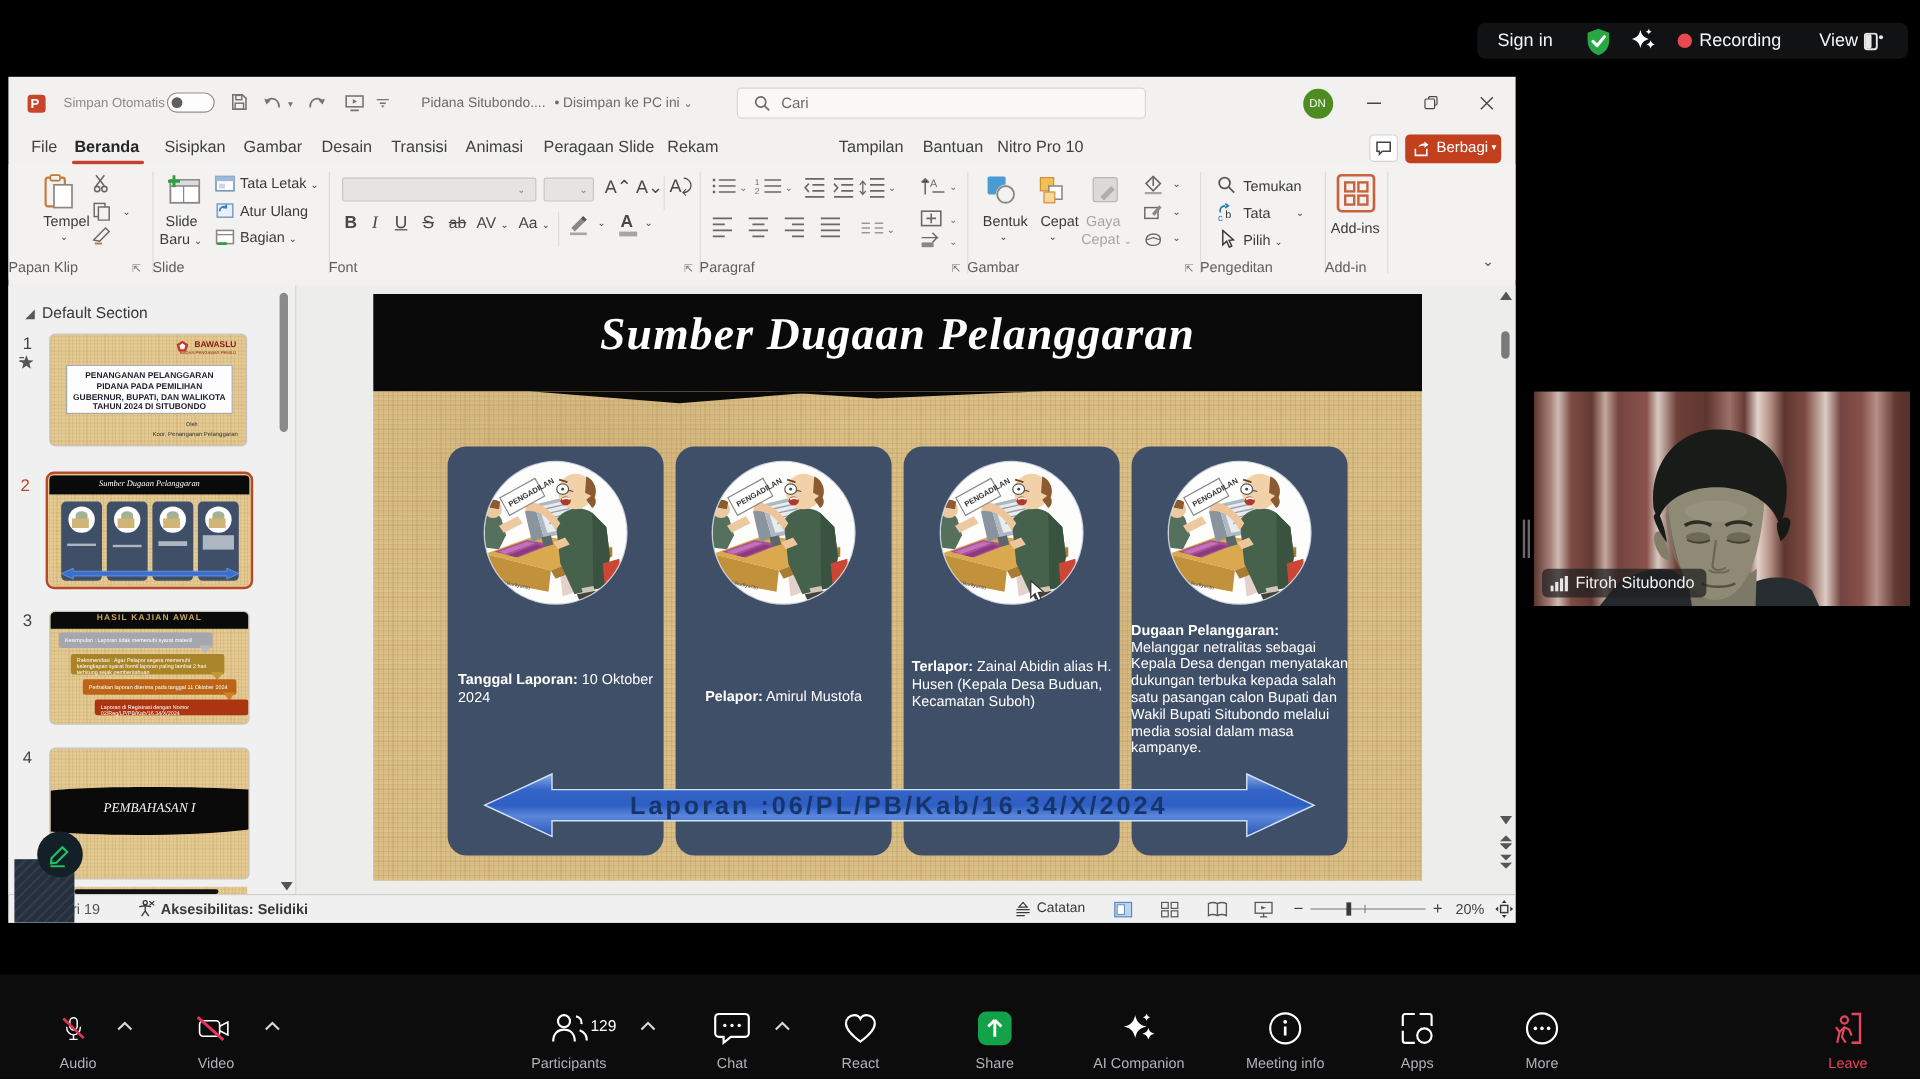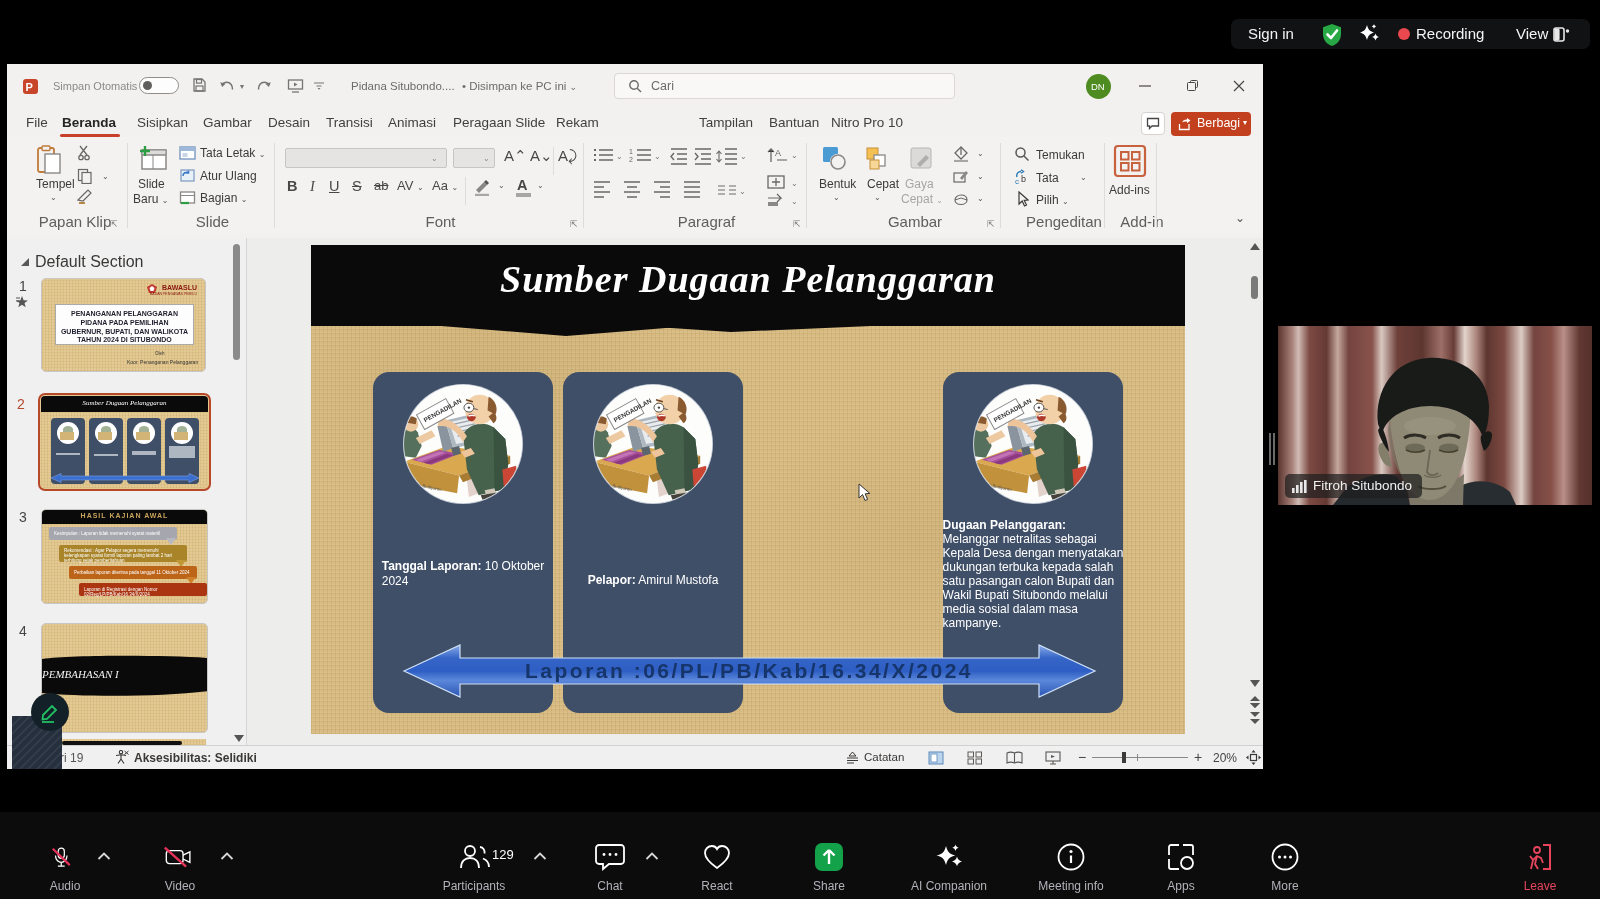--- a/index.html
+++ b/index.html
@@ -9,22 +9,22 @@
   .ico { display:block; }
   
   #ztop { left:1231px; top:19px; width:359px; height:30px; background:#111214;
     border-radius:7px; color:#f5f5f5; font-size:15px; }
   
   #win { left:7px; top:64px; width:1256px; height:705px; background:#f2f1f0; overflow:hidden; }
   
   .menu { font-size:13.5px; color:#404040; }
   
   #ribbon { left:0; top:73px; width:1256px; height:96px; background:#f3f2f1; }
-  .glabel { position:absolute; bottom:3px; width:100%; text-align:center;
-    font-size:15px; color:#605e5c;margin-left:12px; }
+  .glabel { position:absolute; bottom:3px; width:100%; text-align:left;
+    font-size:12px; color:#605e5c; }
   .gsep { position:absolute; top:6px; bottom:5px; width:1px; background:#dedcda; }
   .rtxt { font-size:12px; color:#3b3b3b; }
   .dlg { position:absolute; bottom:4px; font-size:9px; color:#7a7a7a; }
   
   .card { position:absolute; top:127px; width:180px; height:341px; background:#404f68;
     border-radius:16px; }
   .circ { position:absolute; left:50%; top:13px; transform:translateX(-50%);
     width:118px; height:118px; border-radius:50%; background:#fff; overflow:hidden;
     box-shadow:0 0 0 1px #c8d0da; }
   .ctext { position:absolute; left:50%; transform:translateX(-50%); color:#fff; font-size:12px;
@@ -363,21 +363,21 @@
       <text x="200" y="58" font-size="8" fill="#777">⌄</text>
     </svg>
   </div>
 
   <div class="abs" id="mainarea" style="left:0; top:174px; width:1256px; height:507px; background:#ededec;">
 
     <div class="abs" style="left:0; top:0; width:240px; height:507px; background:#f0f0f0; border-right:1px solid #d8d6d4;"></div>
     <svg class="abs" width="10" height="10" viewBox="0 0 10 10" style="left:13px; top:19px;">
         <path d="M9 1 V9 H1 Z" fill="#5a5856"></path>
       </svg>
-    <span class="abs" style="left:28px; top:15px; font-size:16px; color:#3a3836;">Default Section</span>
+    <span class="abs" style="left:28px; top:15px; font-size:13px; color:#3a3836;">Default Section</span>
     <span class="abs" style="left:12px; top:40px; font-size:14px; color:#444;">1</span>
     <svg class="abs" width="12" height="12" viewBox="0 0 12 12" style="left:9px; top:58px;">
       <path d="M6 0 L7.6 4.2 L12 4.4 L8.5 7 L9.7 11.3 L6 8.8 L2.3 11.3 L3.5 7 L0 4.4 L4.4 4.2 Z" fill="#555"></path>
       <path d="M0 2 H4 M0 5 H3" stroke="#555" stroke-width="1"></path>
     </svg>
 
     <div class="abs burlap-lt" style="left:34px; top:40px; width:165px; height:94px; border:1px solid #c8c6c4; border-radius:5px; overflow:hidden;">
       <svg class="abs" width="10" height="10" viewBox="0 0 10 10" style="right:48px; top:5px;">
         <path d="M5 0 L10 3 L8 9 L2 9 L0 3 Z" fill="#c0392b"></path>
           <path d="M5 2 L7.5 4 L6.5 7 H3.5 L2.5 4 Z" fill="#fff"></path>
@@ -436,21 +436,21 @@
       <span class="abs" style="left:22px; top:38px; font-size:4.5px; color:#fff; width:118px; line-height:5px;">Rekomendasi : Agar Pelapor segera memenuhi kelengkapan syarat formil laporan paling lambat 2 hari terhitung sejak pemberitahuan</span>
       <span class="abs" style="left:32px; top:60px; font-size:4.5px; color:#fff;">Perbaikan laporan diterima pada tanggal 11 Oktober 2024</span>
       <span class="abs" style="left:42px; top:77px; font-size:4.5px; color:#fff;">Laporan di Registrasi dengan Nomor 02/Reg/LP/PB/Kab/16.34/X/2024</span>
     </div>
 
     <span class="abs" style="left:12px; top:385px; font-size:14px; color:#444;">4</span>
     <div class="abs burlap-lt" style="left:34px; top:385px; width:167px; height:110px; border:1px solid #c8c6c4; border-radius:5px; overflow:hidden;">
       <svg class="abs" width="167" height="44" viewBox="0 0 167 44" style="left:0; top:31px;">
         <path d="M0 4 C30 0 120 0 167 3 L167 36 C120 42 40 42 0 38 Z" fill="#0a0a0a"></path>
       </svg>
-      <span class="abs" style="left:0; top:44px; width:100%; text-align:left; color:#f2f2f2; font-size:11px; font-style:italic; font-family:'Liberation Serif',serif;">PEMBAHASAN I</span>
+      <span class="abs" style="left:0; top:44px; width:100%; text-align:center; color:#f2f2f2; font-size:11px; font-style:italic; font-family:'Liberation Serif',serif;">PEMBAHASAN I</span>
     </div>
 
     <div class="abs" style="left:226px; top:6px; width:7px; height:116px; background:#8a8a8a; border-radius:4px;"></div>
     <svg class="abs" width="10" height="7" viewBox="0 0 10 7" style="left:227px; top:497px;">
         <path d="M0 0 H10 L5 7 Z" fill="#555"></path>
       </svg>
 
     <div class="abs" id="slide" style="left:304px; top:7px; width:874px; height:489px; overflow:hidden;">
       <div class="abs burlap" style="left:0; top:0; width:874px; height:489px;"></div>
       <div class="abs" style="left:0; top:0; width:874px; height:81px; background:#0a0a0a;"></div>
@@ -464,20 +464,26 @@
         <div class="circ"><svg width="118" height="118" viewBox="0 0 120 120">
               <use href="#toon"></use>
             </svg></div>
         <div class="ctext" style="top:187px;"><b>Tanggal Laporan:</b> 10 Oktober<br>2024</div>
       </div>
       <div class="card" style="left:252px;">
         <div class="circ"><svg width="118" height="118" viewBox="0 0 120 120">
               <use href="#toon"></use>
             </svg></div>
         <div class="ctext" style="top:201px;"><b>Pelapor:</b> Amirul Mustofa</div>
+      </div>
+      <div class="card" style="left:442px;">
+        <div class="circ"><svg width="118" height="118" viewBox="0 0 120 120">
+              <use href="#toon"></use>
+            </svg></div>
+        <div class="ctext" style="top:176px;"><b>Terlapor:</b> Zainal Abidin alias H.<br>Husen (Kepala Desa Buduan,<br>Kecamatan Suboh)</div>
       </div>
       <div class="card" style="left:632px;">
         <div class="circ"><svg width="118" height="118" viewBox="0 0 120 120">
               <use href="#toon"></use>
             </svg></div>
         <div class="ctext" style="top:146px; font-size:12px; line-height:14px;"><b>Dugaan Pelanggaran:</b><br>Melanggar netralitas sebagai<br>Kepala Desa dengan menyatakan<br>dukungan terbuka kepada salah<br>satu pasangan calon Bupati dan<br>Wakil Bupati Situbondo melalui<br>media sosial dalam masa<br>kampanye.</div>
       </div>
 
       <svg class="abs" width="695" height="56" viewBox="0 0 695 56" style="left:91px; top:399px;">
         <defs>

